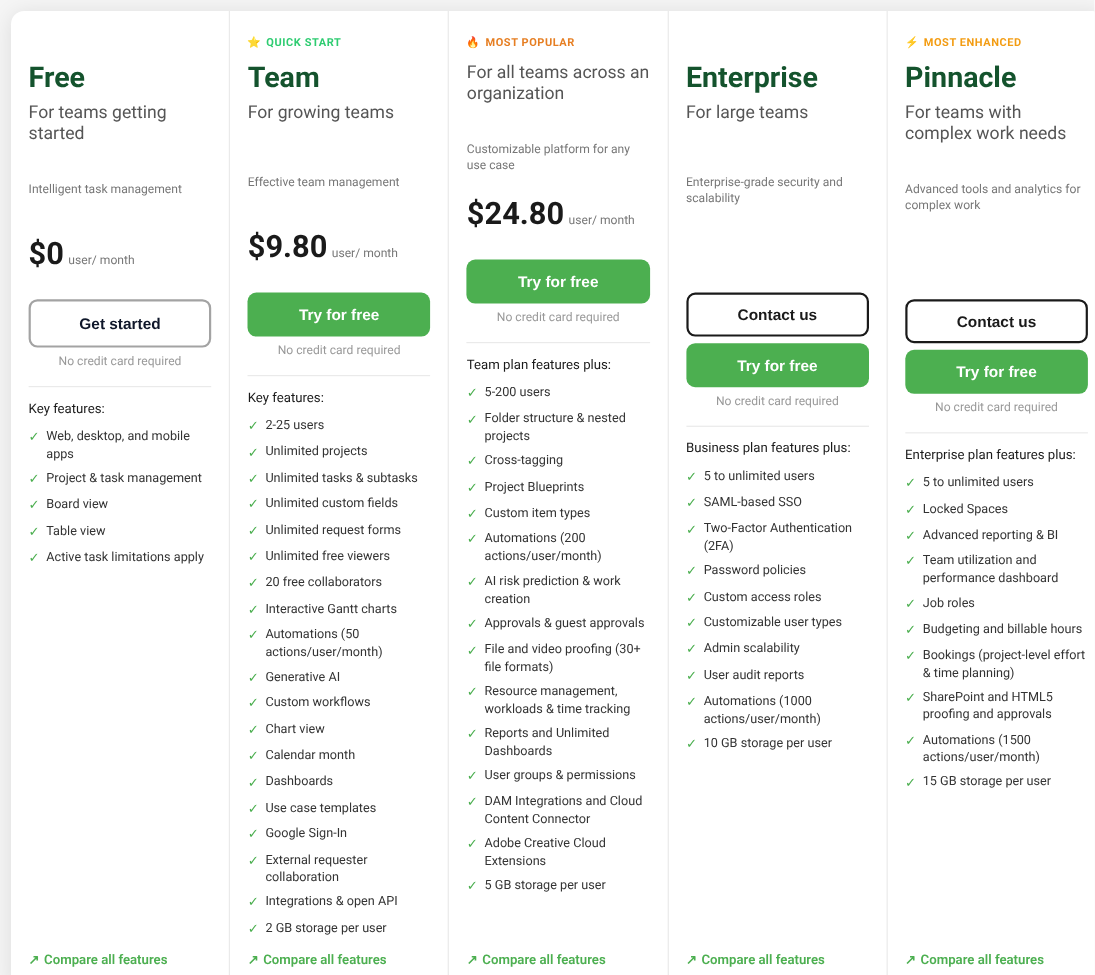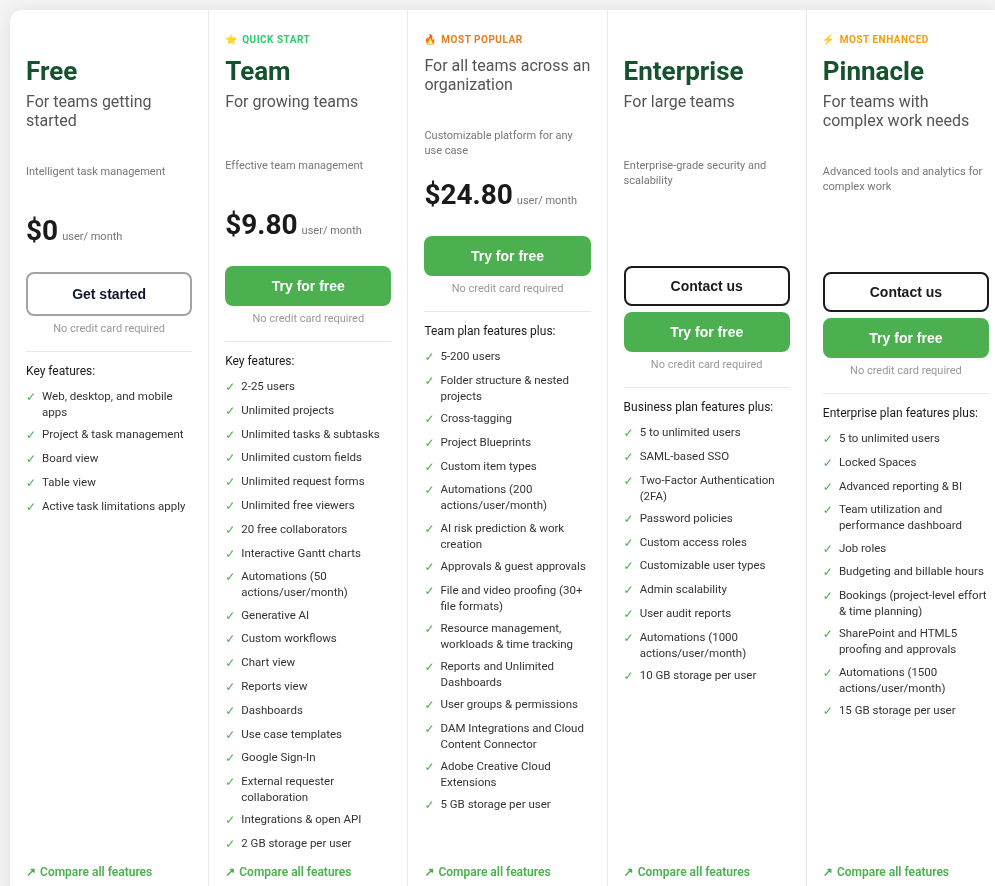--- a/index.html
+++ b/index.html
@@ -261,21 +261,21 @@
         <li class="feature-item">
       <span class="check-icon">✓</span>
       <span>Custom workflows</span>
     </li>
         <li class="feature-item">
       <span class="check-icon">✓</span>
       <span>Chart view</span>
     </li>
         <li class="feature-item">
       <span class="check-icon">✓</span>
-      <span>Reports view</span>
+      <span>Calendar month</span>
     </li>
         <li class="feature-item">
       <span class="check-icon">✓</span>
       <span>Dashboards</span>
     </li>
         <li class="feature-item">
       <span class="check-icon">✓</span>
       <span>Use case templates</span>
     </li>
         <li class="feature-item">

